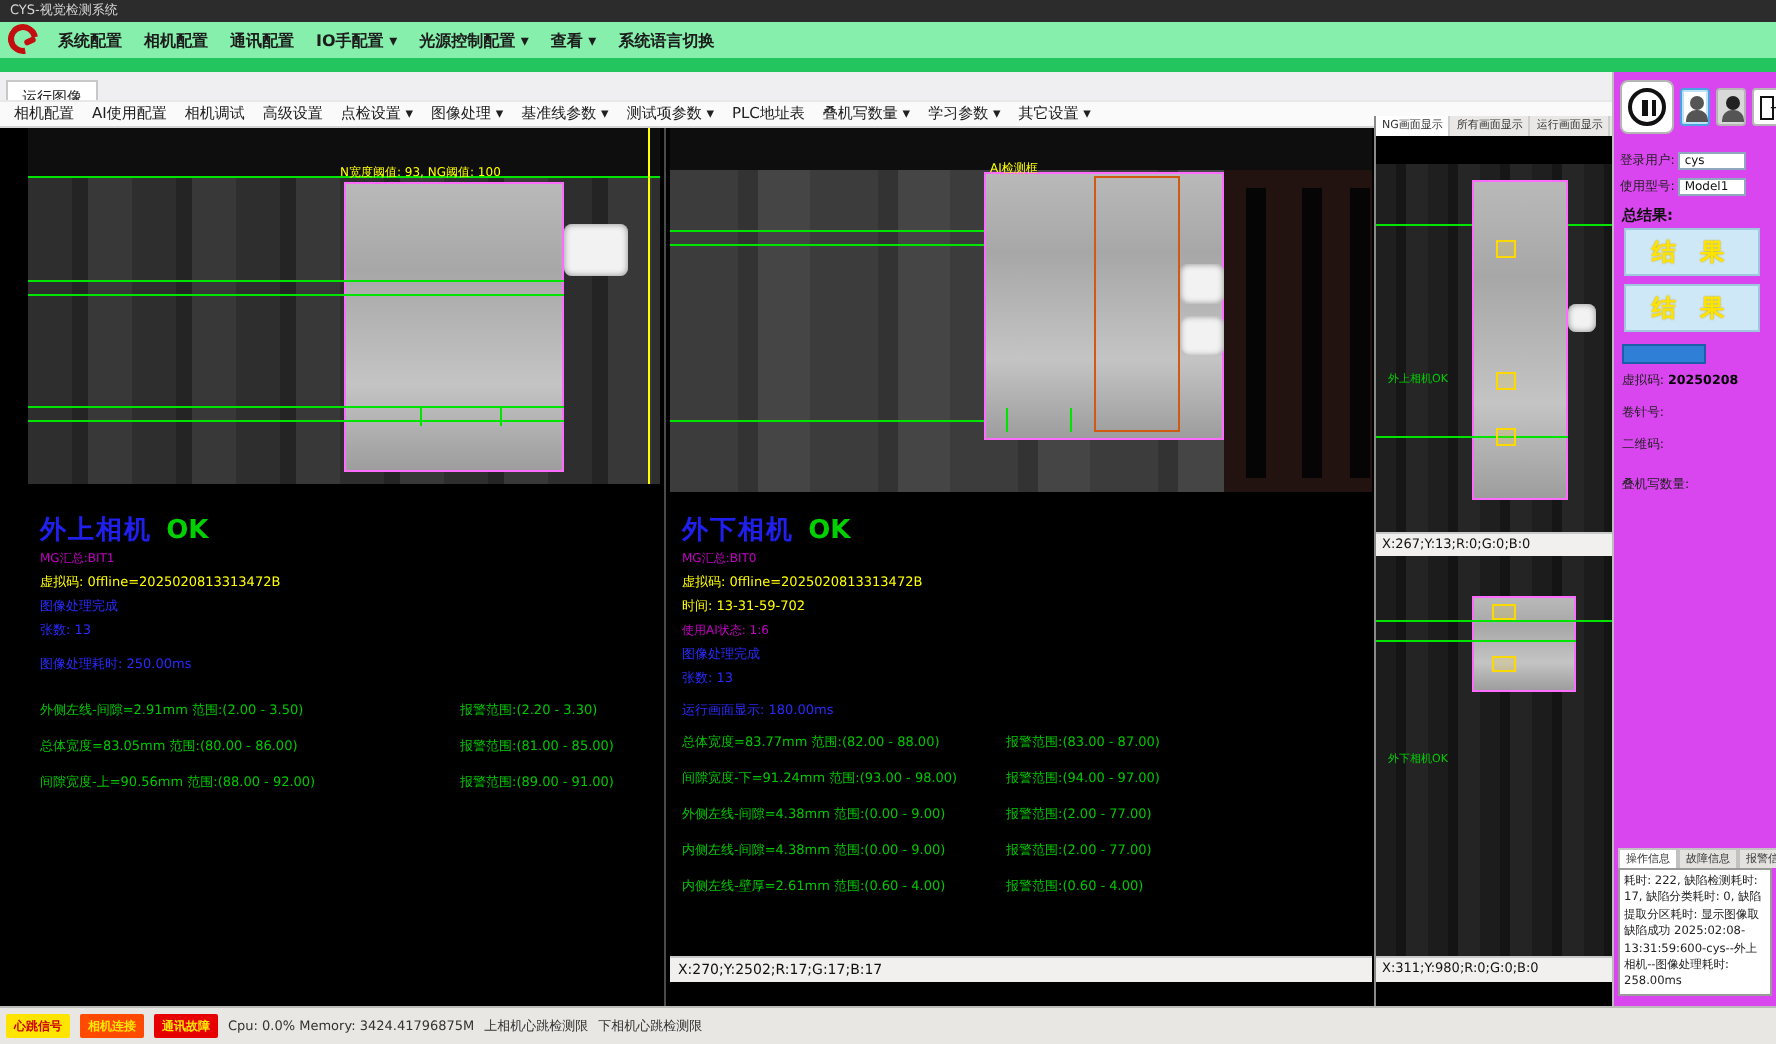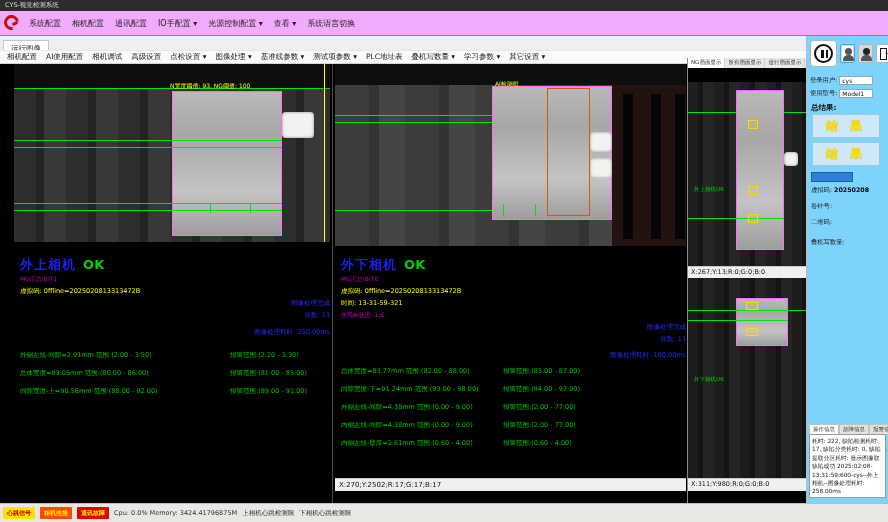--- a/index.html
+++ b/index.html
@@ -5,21 +5,21 @@
   * { margin:0; padding:0; box-sizing:border-box; }
   html,body { background:#555; }
   .app {
     position:relative; width:888px; height:522px; overflow:hidden;
     font-family:"DejaVu Sans", sans-serif; background:#000;
   }
   
   .titlebar { position:absolute; top:0; left:0; width:888px; height:11px;
     background:#2c2c2c; color:#d6d6d6; font-size:6.5px; line-height:11px; padding-left:5px; }
   .menubar { position:absolute; top:11px; left:0; width:888px; height:25px;
-    background:#f0abfc; border-bottom:1px solid #22c55e; display:flex; align-items:center; padding-left:3px; }
+    background:#86efac; border-bottom:7px solid #22c55e; display:flex; align-items:center; padding-left:3px;font-weight:bold; }
   .logo { width:18px; height:18px; margin-right:8px; position:relative; }
   .logo .c1 { position:absolute; left:1px; top:1px; width:15px; height:15px; border:3px solid #c30f0f;
     border-right-color:transparent; border-radius:50%; transform:rotate(35deg); }
   .logo .c2 { position:absolute; left:9px; top:8px; width:6px; height:3px; background:#c30f0f; border-radius:2px; transform:rotate(-25deg); }
   .menu-item { font-size:8px; color:#1c1c1c; margin-right:11px; cursor:default; white-space:nowrap; }
   .tabrow { position:absolute; top:36px; left:0; width:806px; height:14px; background:#efeef0; }
   .tab-active { display:inline-block; margin-left:3px; margin-top:1px; padding:3px 7px 2px 7px;
     background:#fff; border:1px solid #c8c8c8; border-bottom:none; font-size:7.5px; color:#222; }
   .toolbar2 { position:absolute; top:50px; left:0; width:806px; height:14px; background:#fafafa;
     border-top:1px solid #e8e8e8; border-bottom:1px solid #d5d5d5; display:flex; align-items:center; padding-left:7px; }
@@ -44,42 +44,42 @@
   .darkzone { position:absolute; background:#221310; }
   .slot { position:absolute; width:10px; background:#050505; }
   .ov-label { position:absolute; font-size:6px; color:#ffff00; white-space:nowrap; }
 
   
   .results { position:absolute; left:6px; color:#00c800; }
   .cam-title { font-size:13px; font-weight:bold; letter-spacing:1px; color:#1f1fee; display:inline; }
   .cam-status { font-size:13px; font-weight:bold; color:#00d000; display:inline; margin-left:2px; }
   .t-purple { font-size:6px; color:#c400c4; margin-top:1px; }
   .t-yellow { font-size:6.5px; color:#ffff00; margin-top:3px; white-space:nowrap; }
-  .t-blue { font-size:6.5px; color:#2a2aff; margin-top:3px; white-space:nowrap;text-align:right; }
+  .t-blue { font-size:6.5px; color:#2a2aff; margin-top:3px; white-space:nowrap; }
   .m-row { position:relative; font-size:6.5px; color:#00c800; white-space:nowrap; }
   .alarm { position:absolute; top:0; }
   .alarm-l { left:210px; } .alarm-r { left:162px; }
 
   .coordbar { position:absolute; left:0; width:100%; height:13px; background:#f1f0ee;
     border-top:1px solid #c9c9c9; font-size:7px; color:#111; line-height:12px; padding-left:4px; }
 
   
   .side-col { position:absolute; left:687px; top:-6px; width:119px; height:445px; border-left:1px solid #8a8a8a; }
   .side-tabs { position:absolute; top:0; left:0; width:100%; height:10px; background:#e9e8e6; display:flex; }
   .side-tab { font-size:5.5px; color:#333; padding:1px 3px; border-right:1px solid #cfcfcf; white-space:nowrap; }
   .side-tab.active { background:#fff; }
   .spanel { position:absolute; left:0; width:100%; background:#000; overflow:hidden; }
   .s-label { position:absolute; font-size:5.5px; color:#00d000; white-space:nowrap; }
   .ybox { position:absolute; border:1px solid #ffd800; background:rgba(255,216,0,.15); }
   .scoord { position:absolute; left:0; width:100%; height:12px; background:#f1f0ee; border-top:1px solid #c9c9c9;
     font-size:6.5px; color:#111; line-height:11px; padding-left:3px; }
 
   
   .ctrl { position:absolute; left:806px; top:36px; width:82px; height:467px;
-    background:#7dd3fc; border-left:1px solid #bcbcbc; }
+    background:#d946ef; border-left:1px solid #bcbcbc; }
   .btnrow { position:absolute; top:4px; left:3px; display:flex; align-items:center; gap:3px; }
   .pausebtn { width:27px; height:27px; background:#fff; border:1px solid #b5b5b5; border-radius:4px; position:relative; }
   .pausebtn .ring { position:absolute; left:3px; top:3px; width:19px; height:19px; border:2.5px solid #111; border-radius:50%; }
   .pausebtn .bar { position:absolute; top:9px; width:2.5px; height:8px; background:#111; }
   .pausebtn .b1 { left:10px; } .pausebtn .b2 { left:14.5px; }
   .smallbtn { width:15px; height:19px; border:1px solid #b5b5b5; border-radius:2px; background:#fff; position:relative; }
   .smallbtn.sel { border:1px solid #4aa3e0; box-shadow:0 0 0 1px #bfe2f5 inset; }
   .person { position:absolute; left:4px; top:3px; width:7px; height:7px; border-radius:50%; background:#555; }
   .person:after { content:""; position:absolute; left:-2px; top:7px; width:11px; height:6px; border-radius:5px 5px 0 0; background:#555; }
   .smallbtn.dark { background:#d8d8d8; } .smallbtn.dark .person,{ background:#222; }
@@ -220,25 +220,25 @@
         <div class="gvline" style="left:200px; top:140px; height:12px;"></div>
         <div class="ov-label" style="left:160px; top:16px;">AI检测框</div>
       </div>
       <div class="results" style="top:190px; width:345px;">
         <div>
           <span class="cam-title">外下相机</span>
           <span class="cam-status">OK</span>
         </div>
         <div class="t-purple">MG汇总:BIT0</div>
         <div class="t-yellow">虚拟码: 0ffline=2025020813313472B</div>
-        <div class="t-yellow">时间: 13-31-59-321</div>
+        <div class="t-yellow">时间: 13-31-59-702</div>
         <div class="t-purple" style="margin-top:3px;">使用AI状态: 1:6</div>
         <div class="t-blue">图像处理完成</div>
         <div class="t-blue">张数: 13</div>
-        <div class="t-blue" style="margin-top:7px;">图像处理耗时: 180.00ms</div>
+        <div class="t-blue" style="margin-top:7px;">运行画面显示: 180.00ms</div>
         <div class="m-row" style="margin-top:7px;">
           <span>总体宽度=83.77mm 范围:(82.00 - 88.00)</span>
           <span class="alarm alarm-r">报警范围:(83.00 - 87.00)</span>
         </div>
         <div class="m-row" style="margin-top:9px;">
           <span>间隙宽度-下=91.24mm 范围:(93.00 - 98.00)</span>
           <span class="alarm alarm-r">报警范围:(94.00 - 97.00)</span>
         </div>
         <div class="m-row" style="margin-top:9px;">
           <span>外侧左线-间隙=4.38mm 范围:(0.00 - 9.00)</span>

